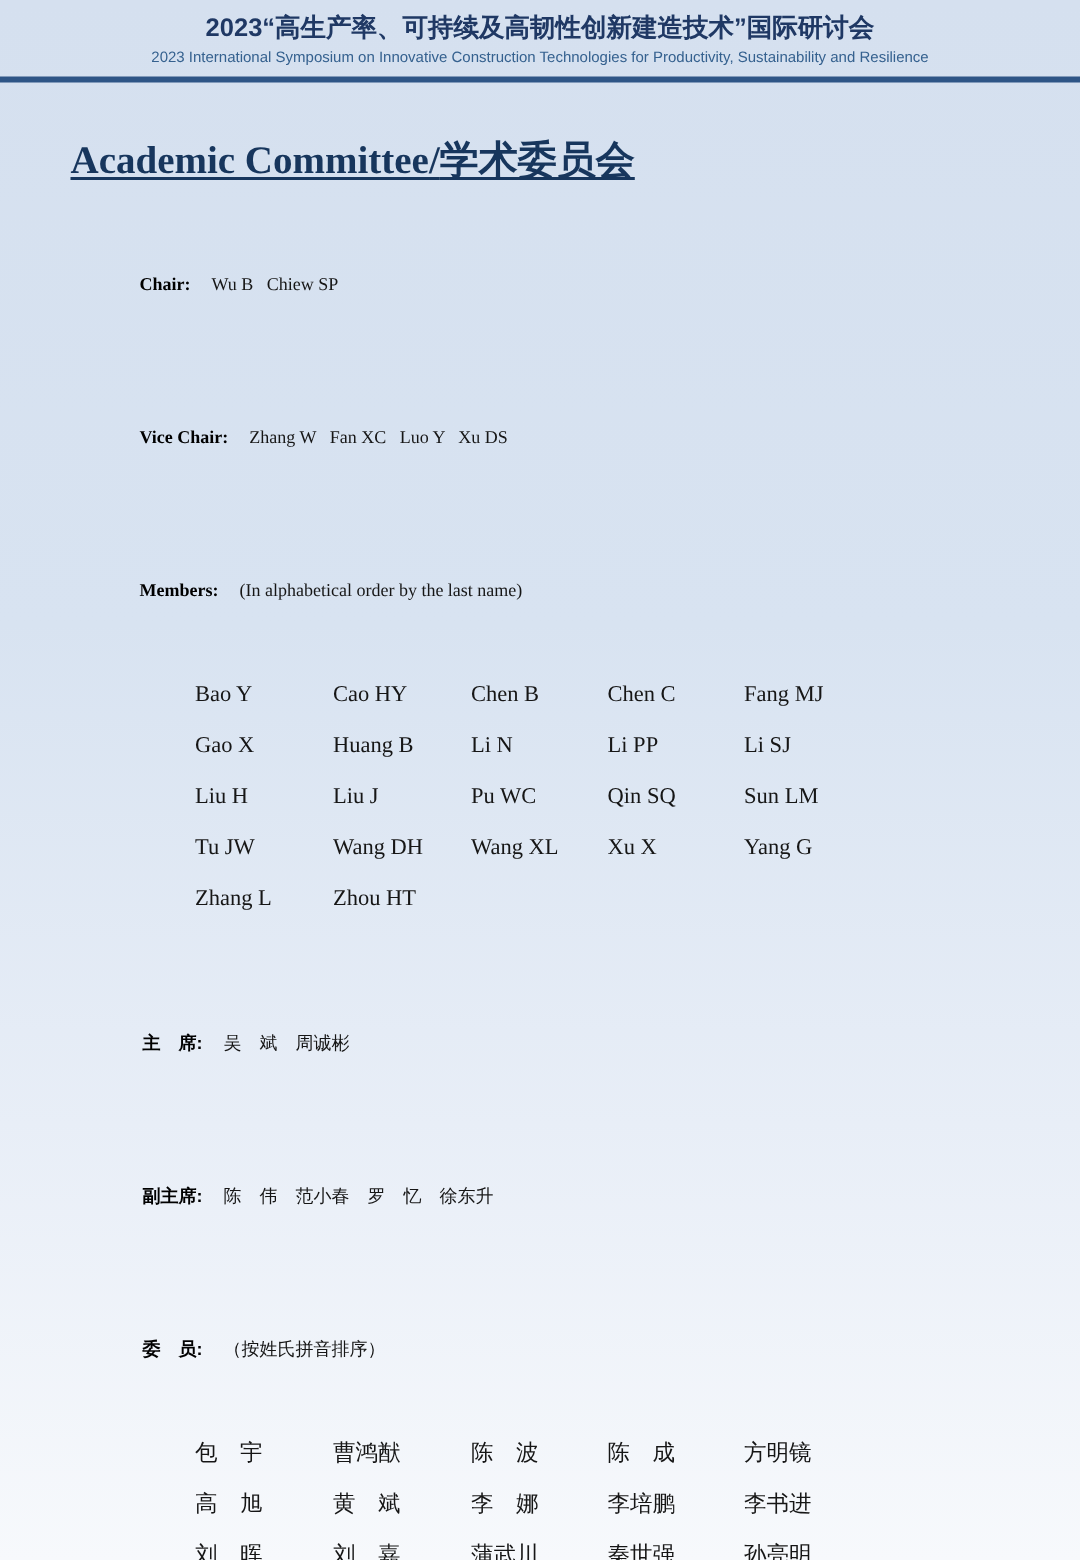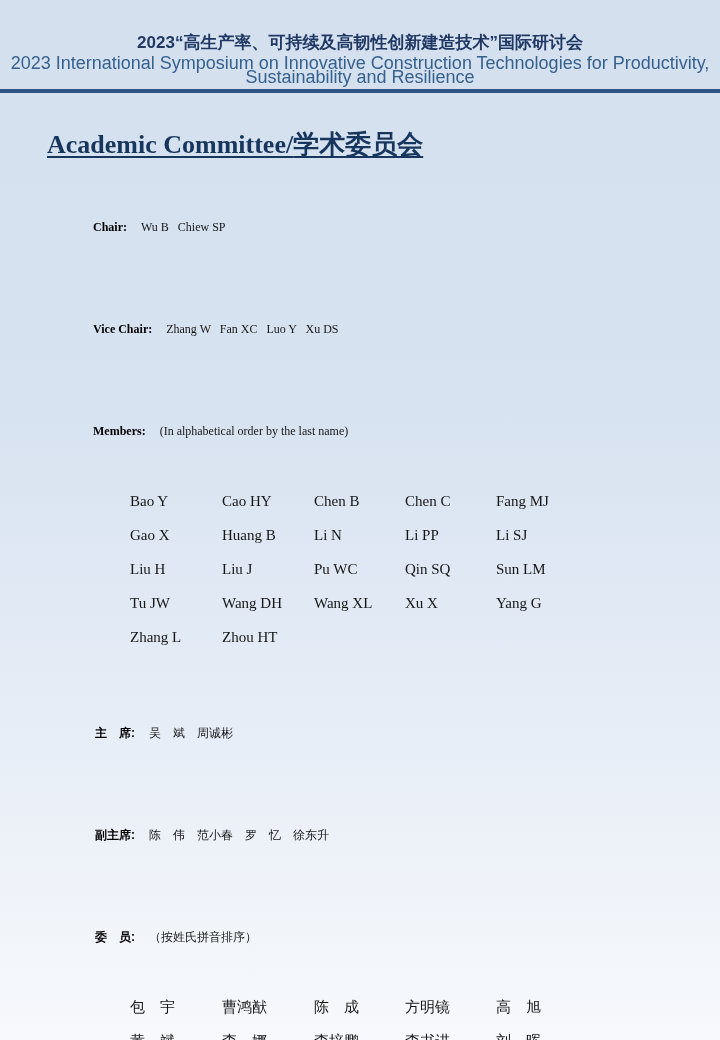--- a/index.html
+++ b/index.html
@@ -3,28 +3,28 @@
 <meta charset="utf-8">
 <style>
   html,body { margin:0; padding:0; }
   body {
     width:720px; height:1040px;
     background: linear-gradient(180deg, #d5e0ef 0%, #d8e3f1 40%, #e8eef7 72%, #f7f9fc 100%);
     font-family:"Liberation Serif","DejaVu Serif",serif;
     color:#161616;
     overflow:hidden;
   }
-  .header { text-align:center; padding-top:32px; }
+  .header { text-align:center; padding-top:8px; }
   .title-zh {
     font-family:"Liberation Sans","DejaVu Sans",sans-serif;
     font-size:17px; font-weight:bold; color:#1f3864; line-height:21px;
   }
   .title-en {
     font-family:"Liberation Sans","DejaVu Sans",sans-serif;
-    font-size:18px; color:#35618f; line-height:14px; margin-top:3px;
+    font-size:10px; color:#35618f; line-height:14px; margin-top:3px;
   }
   .divider { height:4px; background:#2e5586; margin-top:5px; }
   .content { padding:0 30px 0 47px; }
   .section-heading {
     margin:38px 0 0 0; font-size:26px; font-weight:bold; color:#17365d;
     line-height:26px;
   }
   .section-heading .inner { text-decoration:underline; text-underline-offset:3px; }
   .h-en { font-family:"Liberation Serif","DejaVu Serif",serif; }
   .h-zh { font-family:"Liberation Sans","DejaVu Sans",sans-serif; }
@@ -102,20 +102,21 @@
     <div class="row zh">
       <span class="label">副主席:</span><span class="gap"></span><span class="value">陈　伟　范小春　罗　忆　徐东升</span>
     </div>
     <div class="row zh">
       <span class="label">委　员:</span><span class="gap"></span><span class="value">（按姓氏拼音排序）</span>
     </div>
 
     <div class="grid zh-grid">
       <span class="cell">包　宇</span>
       <span class="cell">曹鸿猷</span>
+      <span class="cell">陈　波</span>
       <span class="cell">陈　成</span>
       <span class="cell">方明镜</span>
       <span class="cell">高　旭</span>
       <span class="cell">黄　斌</span>
       <span class="cell">李　娜</span>
       <span class="cell">李培鹏</span>
       <span class="cell">李书进</span>
       <span class="cell">刘　晖</span>
       <span class="cell">刘　嘉</span>
       <span class="cell">蒲武川</span>

